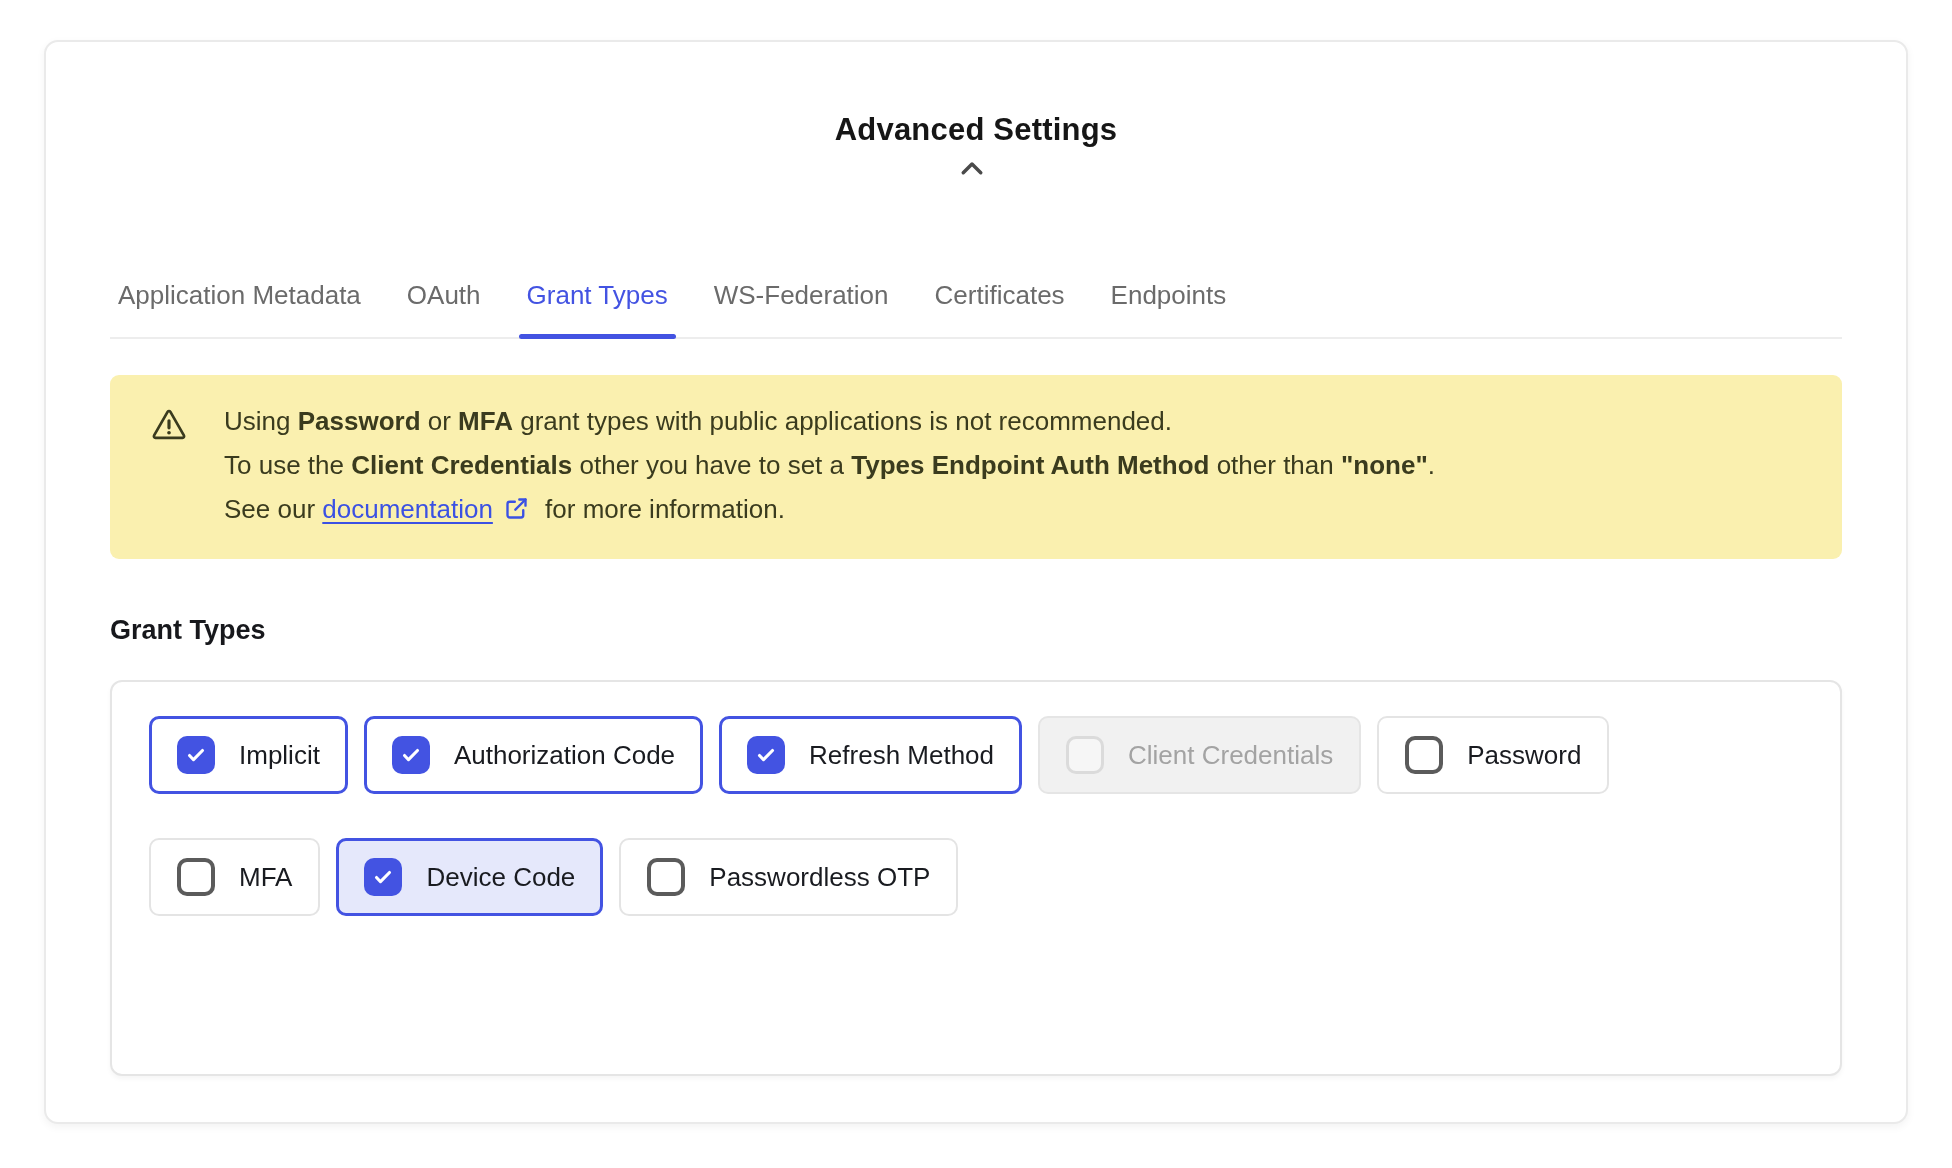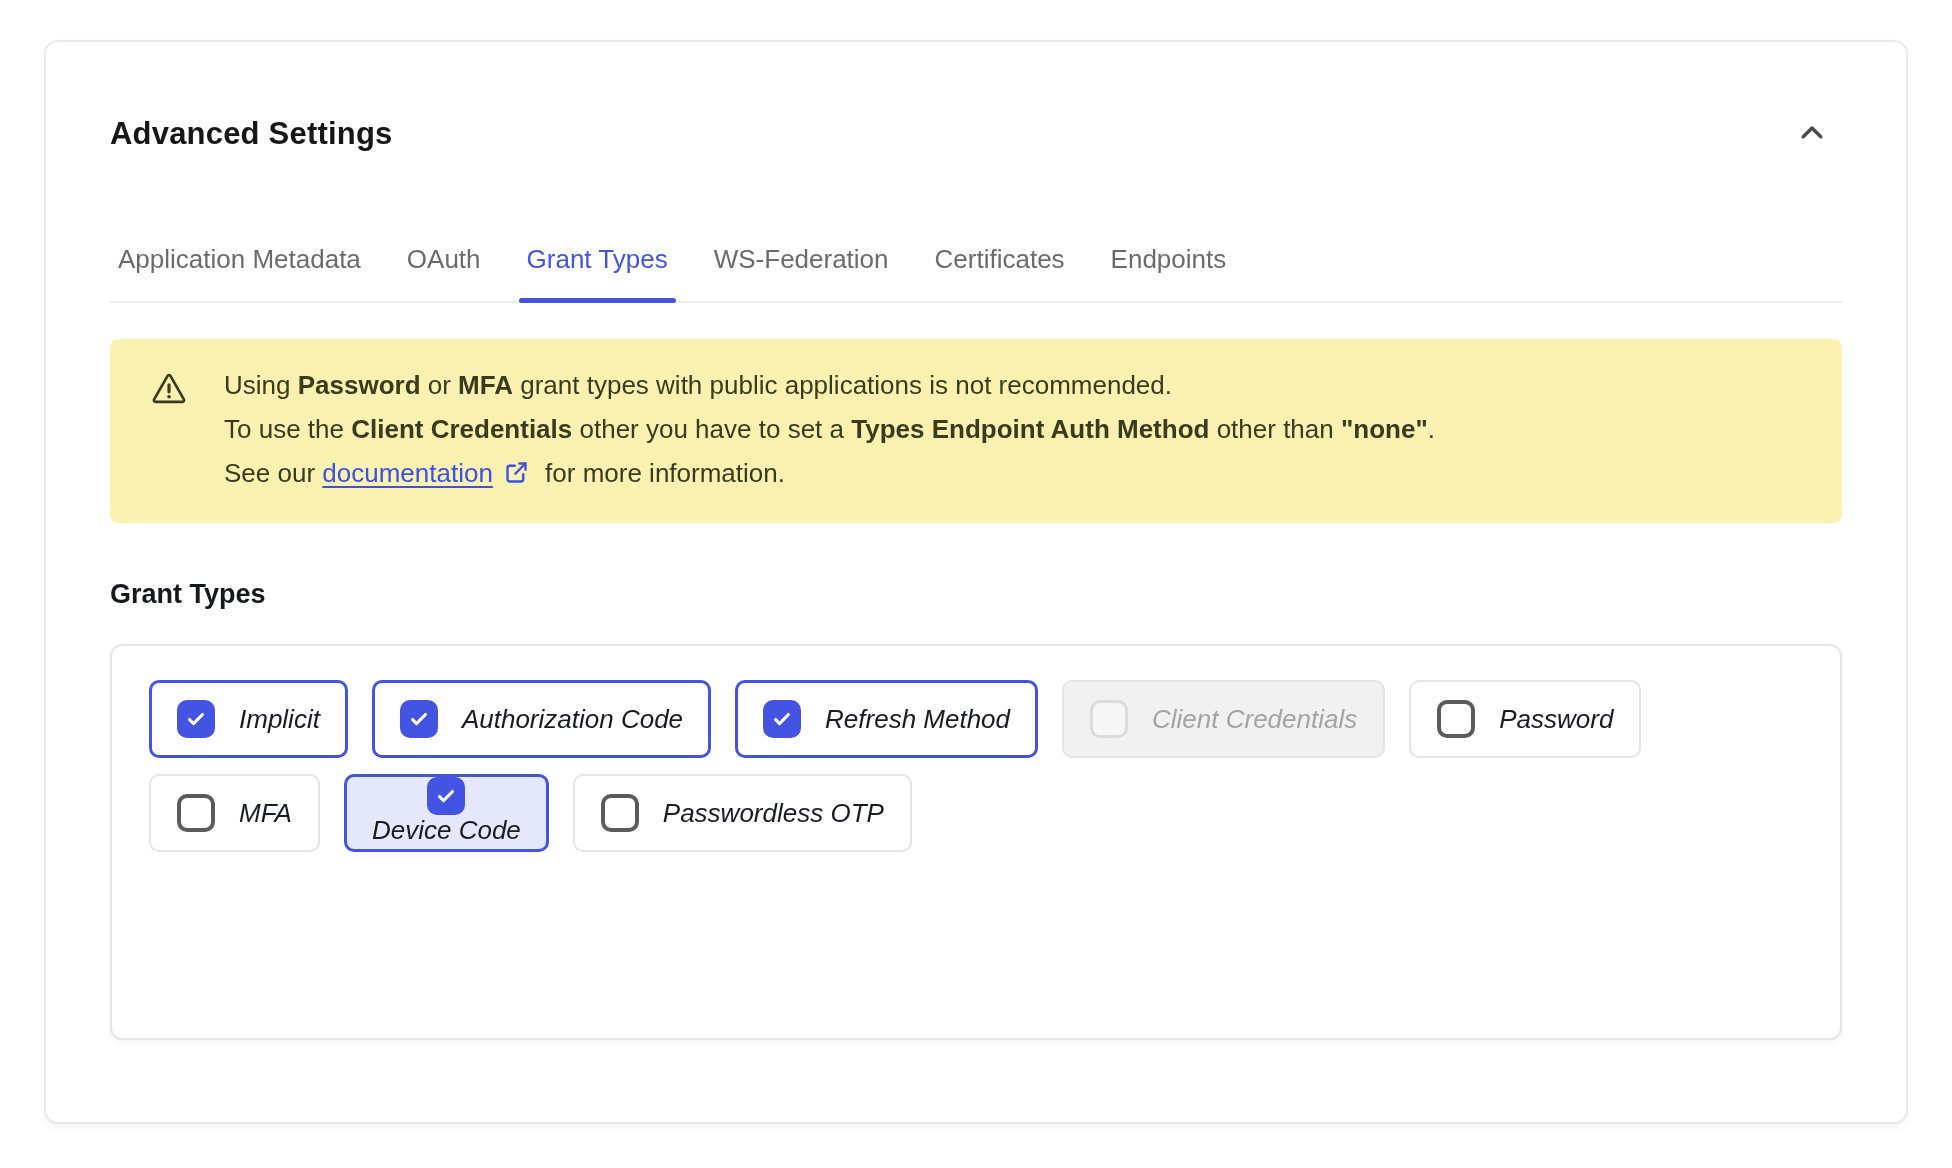--- a/index.html
+++ b/index.html
@@ -19,21 +19,21 @@
     color:var(--text-dark);
     overflow:hidden;
   }
   .card{
     position:absolute;left:44px;top:40px;width:1864px;height:1084px;
     background:#fff;border:2px solid #EAEAEA;border-radius:14px;
     box-shadow:0 3px 8px rgba(0,0,0,0.05);
     padding:0 64px;
   }
   .title-row{
-    margin-top:70px;display:flex;align-items:center;justify-content:space-between;
+    margin-top:70px;display:flex;align-items:center;justify-content:space-between;flex-direction:column;
   }
   .page-title{font-size:31px;font-weight:700;color:#161616;letter-spacing:.2px;}
   .chevron-btn{
     width:44px;height:44px;display:flex;align-items:center;justify-content:center;
     background:none;border:none;padding:0;cursor:pointer;margin-right:8px;
   }
   .tab-bar{
     margin-top:88px;display:flex;column-gap:48px;
     border-bottom:2px solid #EDEDED;
     gap:30px;
@@ -59,29 +59,29 @@
     text-underline-offset:4px;
   }
   .ext-icon{display:inline-block;vertical-align:-4px;margin:0 8px 0 10px;}
   .section-heading{
     margin-top:56px;font-size:27px;font-weight:700;color:#17181C;
   }
   .grant-box{
     margin-top:34px;height:396px;border:2px solid #E5E5E5;border-radius:12px;
     padding:34px 37px;box-shadow:0 3px 5px rgba(0,0,0,0.04);background:#fff;
   }
-  .chip-row{display:flex;column-gap:24px;margin-bottom:16px;font-style:italic;}
+  .chip-row{display:flex;column-gap:16px;margin-bottom:44px;}
   .chip{
     display:flex;align-items:center;column-gap:24px;
     height:78px;padding:0 26px;border-radius:10px;
     border:2px solid #E4E4E4;background:#fff;
     font-size:26px;color:#191B20;cursor:pointer;white-space:nowrap;
   }
   .chip.checked{border:3px solid var(--accent);padding:0 25px;}
-  .chip.highlighted{background:#E5E8FB;flex-direction:column;}
+  .chip.highlighted{background:#E5E8FB;}
   .chip.disabled{background:#F1F1F1;border:2px solid #E5E5E5;color:#A3A3A3;cursor:default;}
   .cb{
     width:38px;height:38px;border-radius:10px;border:4px solid #5B5B5B;background:#fff;
     display:flex;align-items:center;justify-content:center;flex:0 0 auto;
   }
   .cb-checked{border:none;background:var(--accent);}
   .chip.disabled .cb{border:3px solid #DBDBDB;background:#F6F6F6;}
 </style>
 </head>
 <body>

